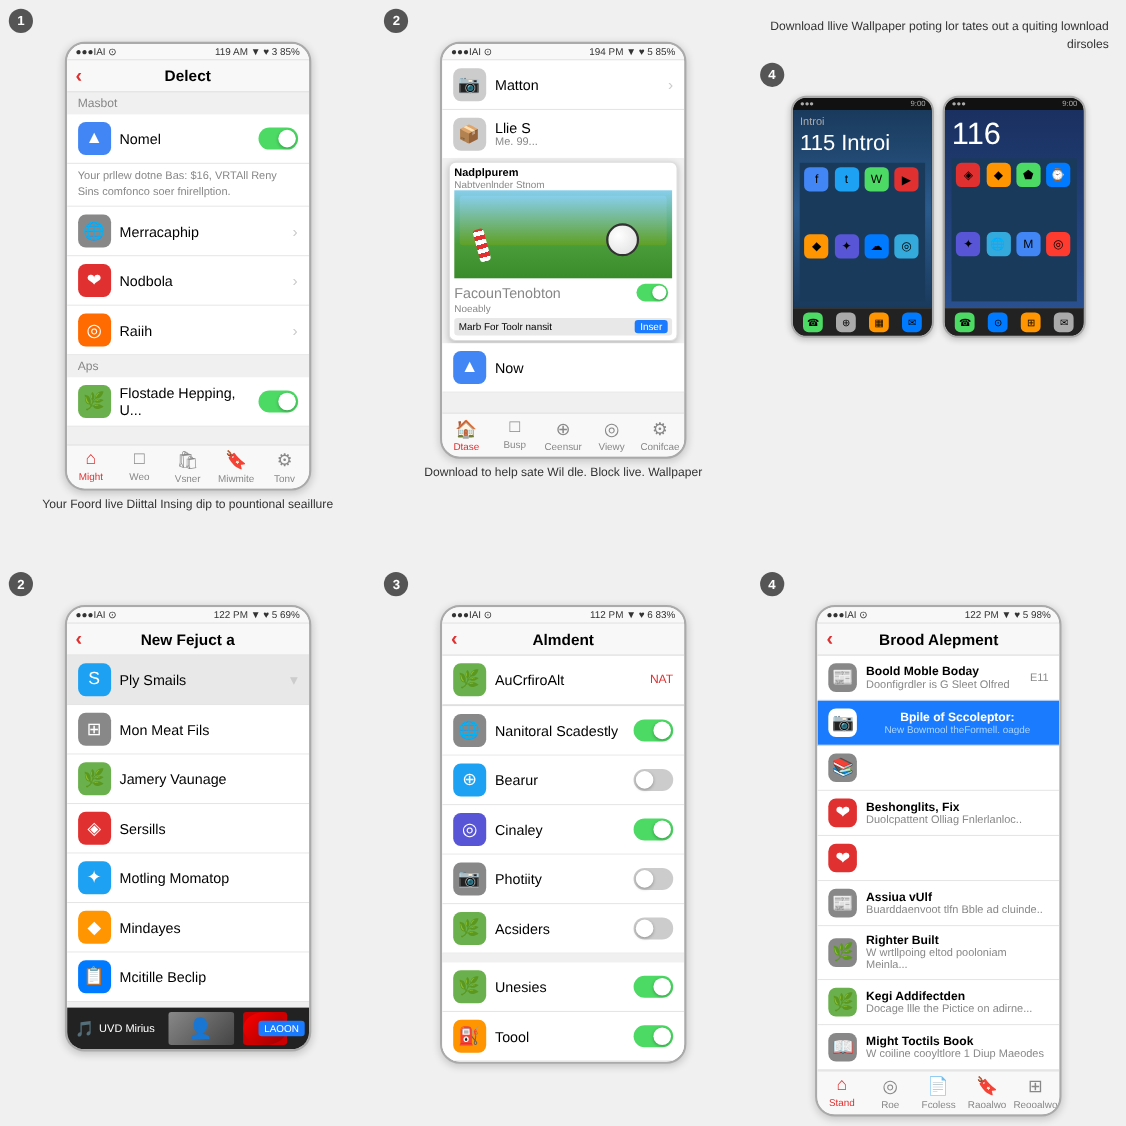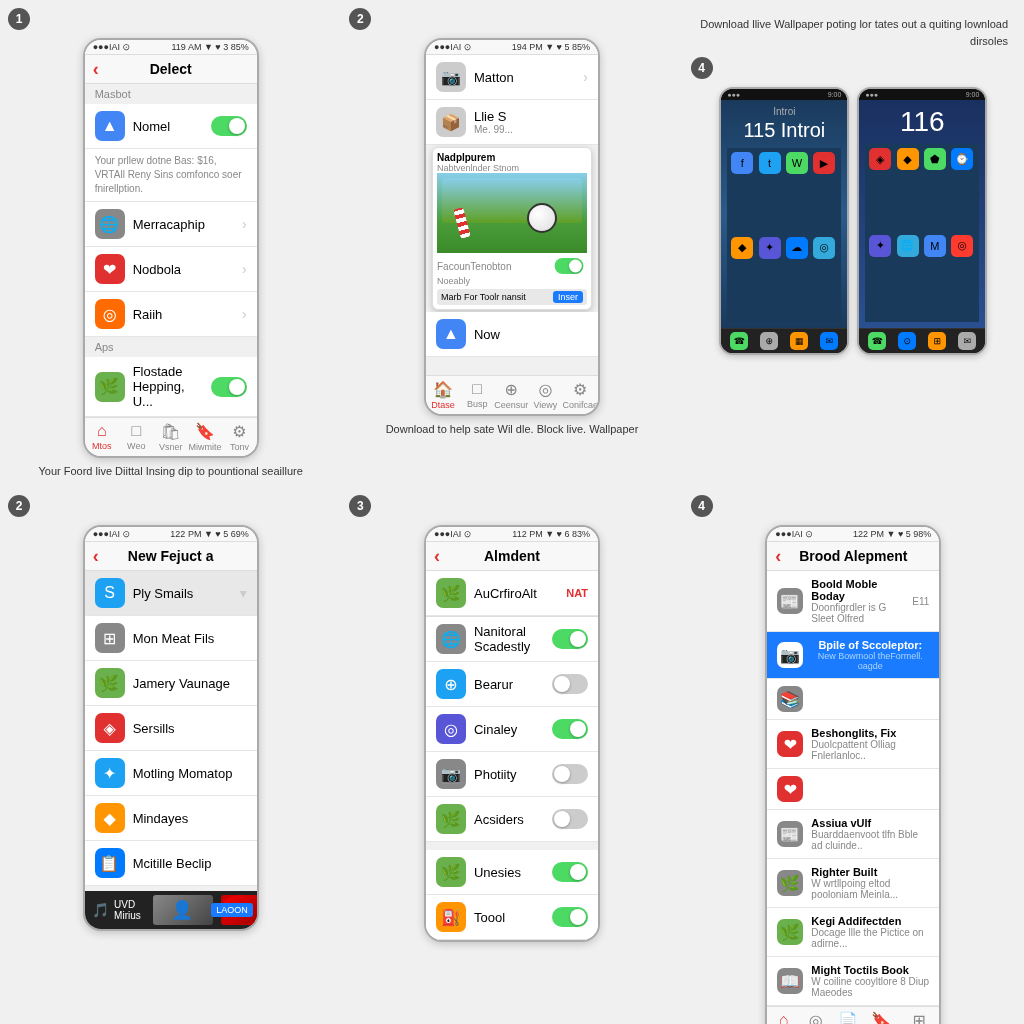--- a/index.html
+++ b/index.html
@@ -26,21 +26,21 @@
     .cell-label {
       margin-top: 6px;
       font-size: 11px;
       color: #333;
       text-align: center;
       line-height: 1.4;
     }
 
     
     .phone {
-      width: 176px;
+      width: 224px;
       border: 2px solid #aaa;
       border-radius: 18px;
       overflow: hidden;
       background: #fff;
       box-shadow: 0 2px 8px rgba(0,0,0,0.2);
       flex-shrink: 0;
     }
 
     .phone-status-bar {
       background: #f8f8f8;
@@ -221,24 +221,24 @@
     .phone-small {
       width: 130px;
       border: 2px solid #aaa;
       border-radius: 14px;
       overflow: hidden;
       background: #000;
       box-shadow: 0 2px 6px rgba(0,0,0,0.2);
     }
     .phone-small-screen {
       background: linear-gradient(180deg, #1a3a5c 0%, #2a5a8c 50%, #1a3a5c 100%);
-      height: 228px;
+      height: 180px;
       display: flex;
       flex-direction: column;
-      align-items: center;
+      align-items: flex-start;
       justify-content: center;
       padding: 6px;
     }
     .phone-small-time {
       font-size: 28px;
       font-weight: 200;
       color: #fff;
     }
     .app-grid {
       display: grid;
@@ -275,21 +275,21 @@
       color: #fff;
       font-size: 9px;
       padding: 2px 5px;
       border-radius: 3px;
     }
 
     
     .settings-label {
       color: #e03030;
       font-size: 11px;
-      font-weight: 700;
+      font-weight: 400;
     }
 
     .cell-top-text {
       font-size: 11px;
       color: #333;
       line-height: 1.5;
       padding: 8px;
       text-align: right;
       width: 100%;
     }
@@ -351,21 +351,21 @@
       <div class="section-header">Aps</div>
       <div class="list-item">
         <div class="list-item-icon" style="background:#6ab04c;">🌿</div>
         <span class="list-item-text">Flostade Hepping, U...</span>
         <div class="toggle on"></div>
       </div>
     </div>
     <div class="tab-bar">
       <div class="tab-item active">
         <span class="tab-icon">⌂</span>
-        <span>Mtos</span>
+        <span>Might</span>
       </div>
       <div class="tab-item">
         <span class="tab-icon">□</span>
         <span>Weo</span>
       </div>
       <div class="tab-item">
         <span class="tab-icon">🛍</span>
         <span>Vsner</span>
       </div>
       <div class="tab-item">
@@ -408,21 +408,21 @@
       <div style="background:#fff;border:1px solid #ddd;margin:2px 6px;border-radius:6px;padding:4px;font-size:10px;box-shadow:0 2px 6px rgba(0,0,0,0.2);">
         <div style="font-size:10px;font-weight:600;color:#000;">Nadplpurem</div>
         <div style="font-size:9px;color:#888;">Nabtvenlnder Stnom</div>
         <div class="soccer-image">
           <div style="position:absolute;top:5px;left:5px;right:5px;bottom:30px;background:linear-gradient(#87CEEB,#5fa025);border-radius:3px;"></div>
           <div class="soccer-ball"></div>
 
           <div style="position:absolute;bottom:15px;left:20px;width:10px;height:30px;background:repeating-linear-gradient(0deg,#fff 0px,#fff 4px,#e03030 4px,#e03030 8px);border-radius:3px;transform:rotate(-15deg);"></div>
         </div>
         <div style="display:flex;align-items:center;justify-content:space-between;margin-top:3px;">
-          <span style="font-size:10px;color:#888;">FacounTenobton</span>
+          <span style="font-size:13px;color:#888;">FacounTenobton</span>
           <div class="toggle on" style="transform:scale(0.8);"></div>
         </div>
         <div style="font-size:9px;color:#888;">Noeably</div>
         <div style="display:flex;align-items:center;justify-content:space-between;padding:2px 4px;background:#e8e8e8;border-radius:3px;margin-top:3px;">
           <span style="font-size:9px;">Marb For Toolr nansit</span>
           <button style="font-size:9px;background:#1a7bff;color:#fff;border:none;padding:1px 5px;border-radius:3px;">Inser</button>
         </div>
       </div>
       <div class="list-item">
         <div class="list-item-icon" style="background:#4285f4;">▲</div>
@@ -699,21 +699,21 @@
         <div class="list-item-icon" style="background:#6ab04c;width:26px;height:26px;">🌿</div>
         <div style="flex:1;">
           <div class="list-item-text" style="font-size:11px;font-weight:600;">Kegi Addifectden</div>
           <div class="list-item-sub">Docage llle the Pictice on adirne...</div>
         </div>
       </div>
       <div class="list-item">
         <div class="list-item-icon" style="background:#888;width:26px;height:26px;">📖</div>
         <div style="flex:1;">
           <div class="list-item-text" style="font-size:11px;font-weight:600;">Might Toctils Book</div>
-          <div class="list-item-sub">W coiline cooyltlore 8 Diup Maeodes</div>
+          <div class="list-item-sub">W coiline cooyltlore 1 Diup Maeodes</div>
         </div>
       </div>
     </div>
     <div class="tab-bar">
       <div class="tab-item active">
         <span class="tab-icon">⌂</span>
         <span>Stand</span>
       </div>
       <div class="tab-item">
         <span class="tab-icon">◎</span>

